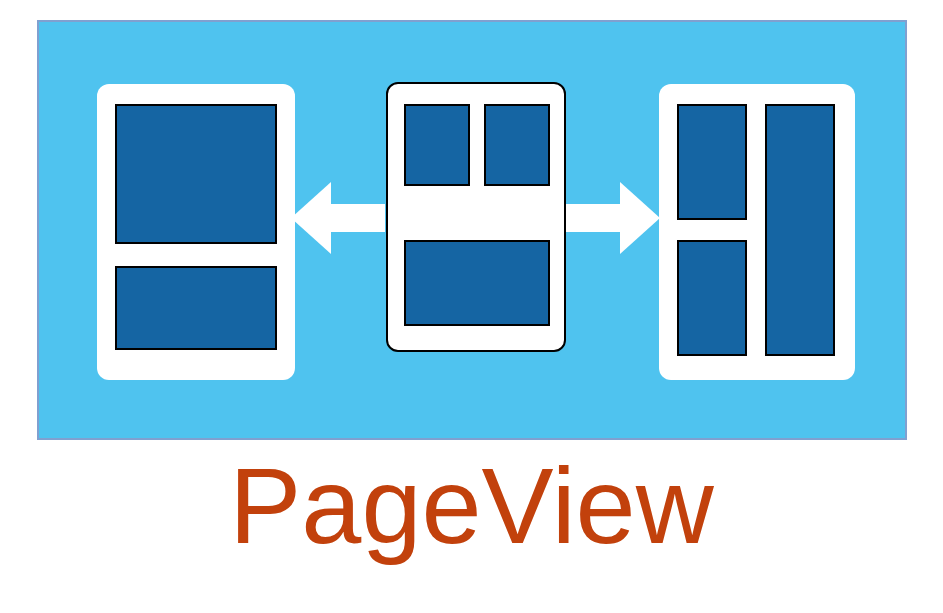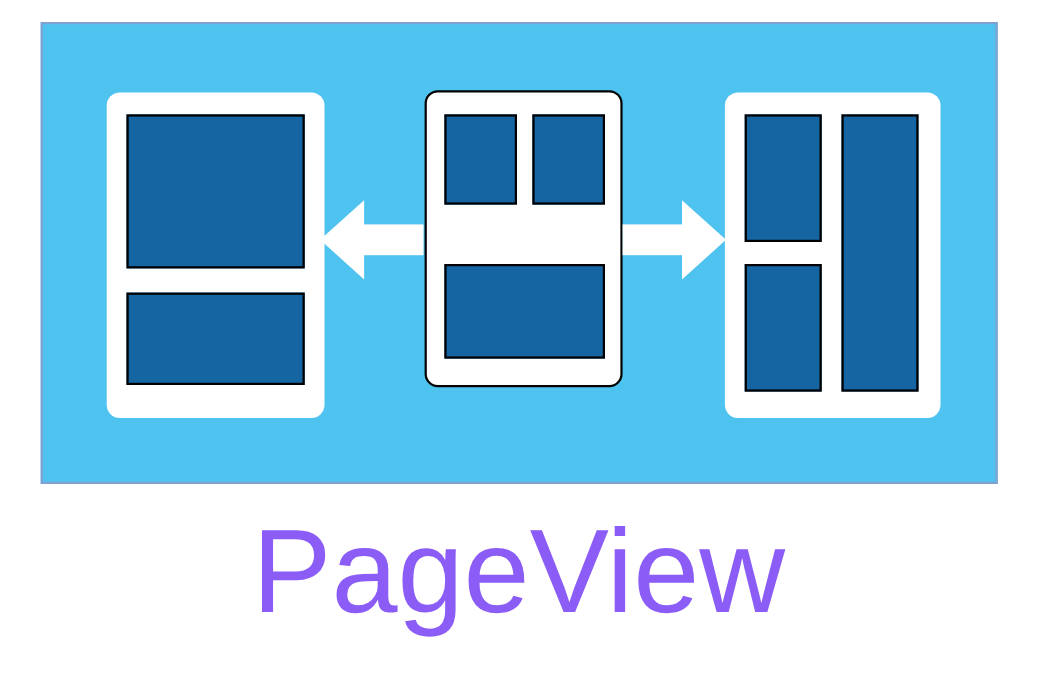--- a/index.html
+++ b/index.html
@@ -38,23 +38,23 @@
     background: #ffffff;
   }
   .arrow-head {
     position: absolute;
     width: 0;
     height: 0;
   }
   .caption {
     font-size: 108px;
     font-weight: 400;
-    color: #8b5cf6;
+    color: #c2410c;
     letter-spacing: 0px;
-    margin-top: 16px;
+    margin-top: 3px;
   }
 </style>
 </head>
 <body>
 
 <div class="diagram-box">
 
   <div class="card" style="left:58px; top:62px; width:198px; height:296px;">
     <div class="chip" style="left:18px; top:20px; width:162px; height:140px;"></div>
     <div class="chip" style="left:18px; top:182px; width:162px; height:84px;"></div>

